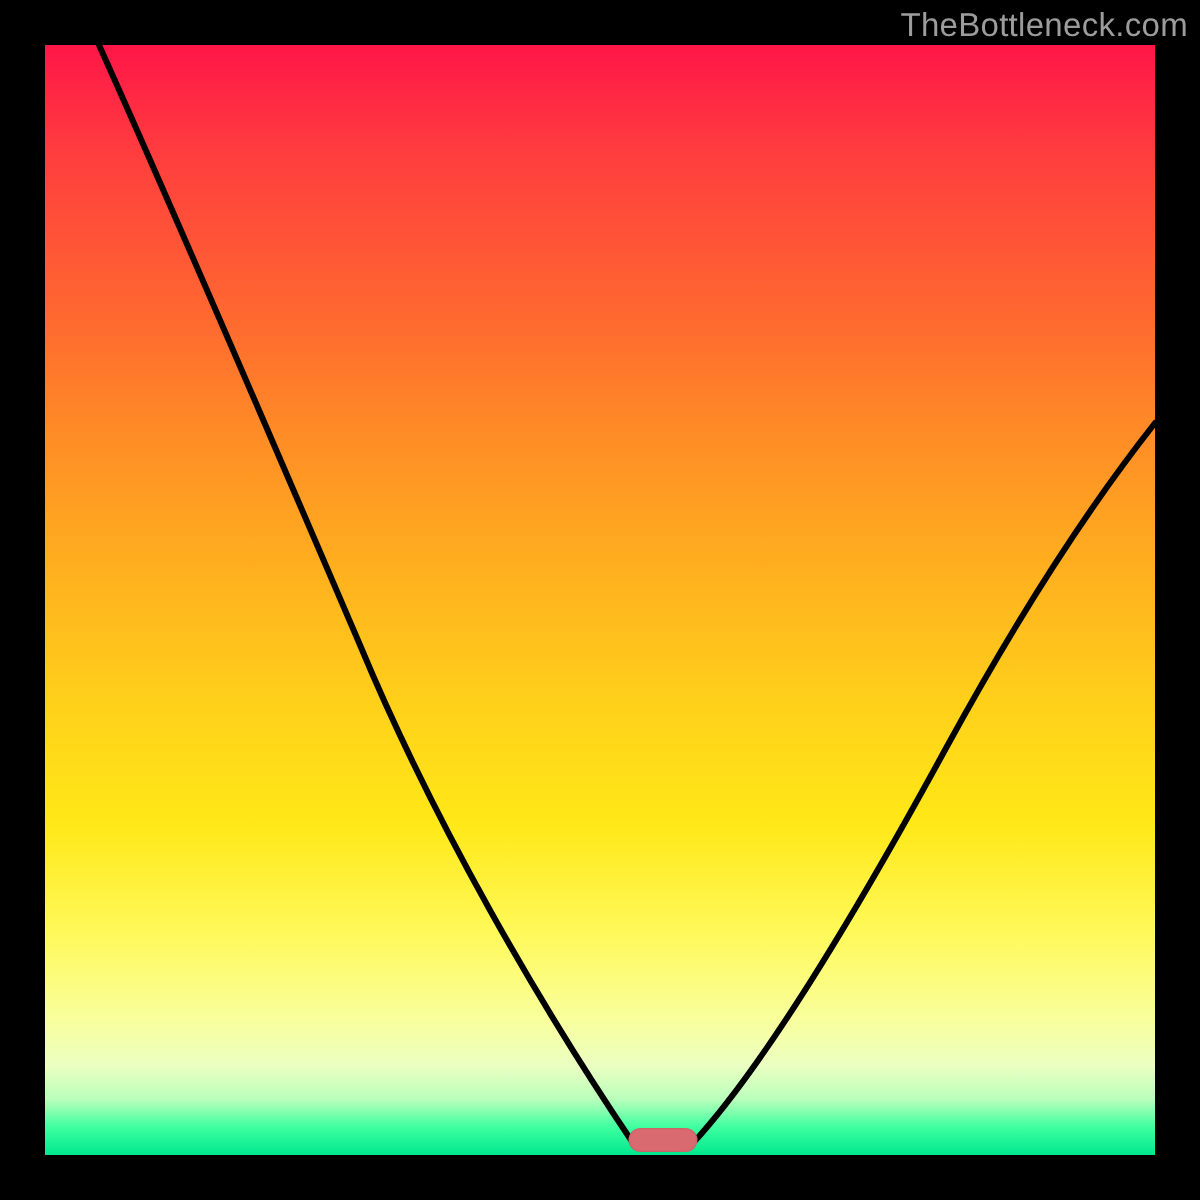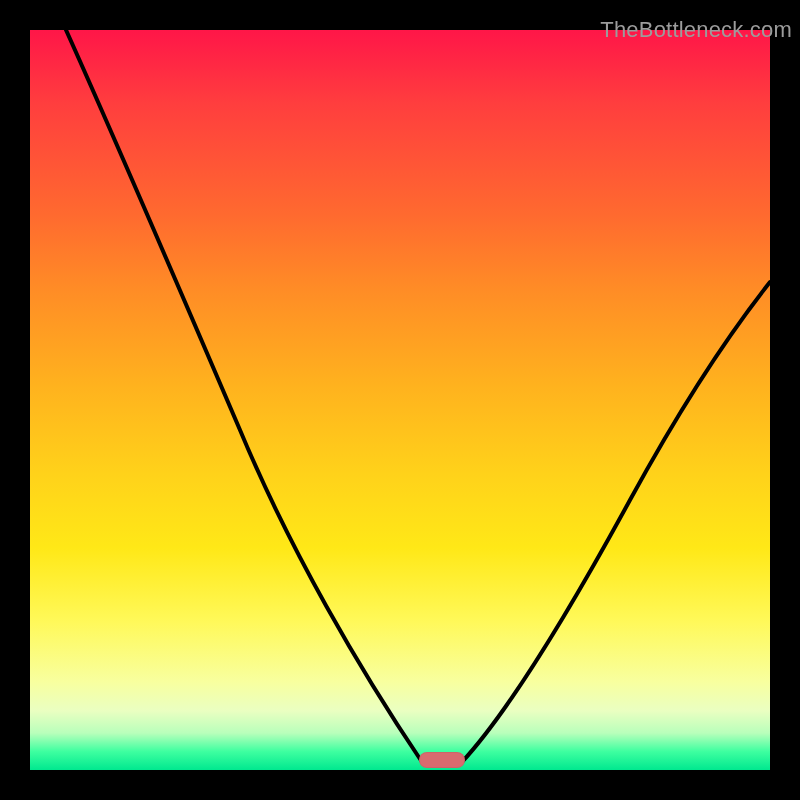--- a/index.html
+++ b/index.html
@@ -37,21 +37,21 @@
       #fff95a 80%,
       #f8ff9e 88%,
       #eaffc1 92%,
       #b9ffbb 95%,
       #3effa0 97.5%,
       #00e88f 100%
     );
   }
   .watermark {
     position: absolute;
-    top: 17px;
+    top: 4px;
     right: 8px;
     color: #9c9c9c;
     font-size: 22px;
     letter-spacing: 0.2px;
     user-select: none;
   }
   svg.curve {
     position: absolute;
     left: 0;
     top: 0;

